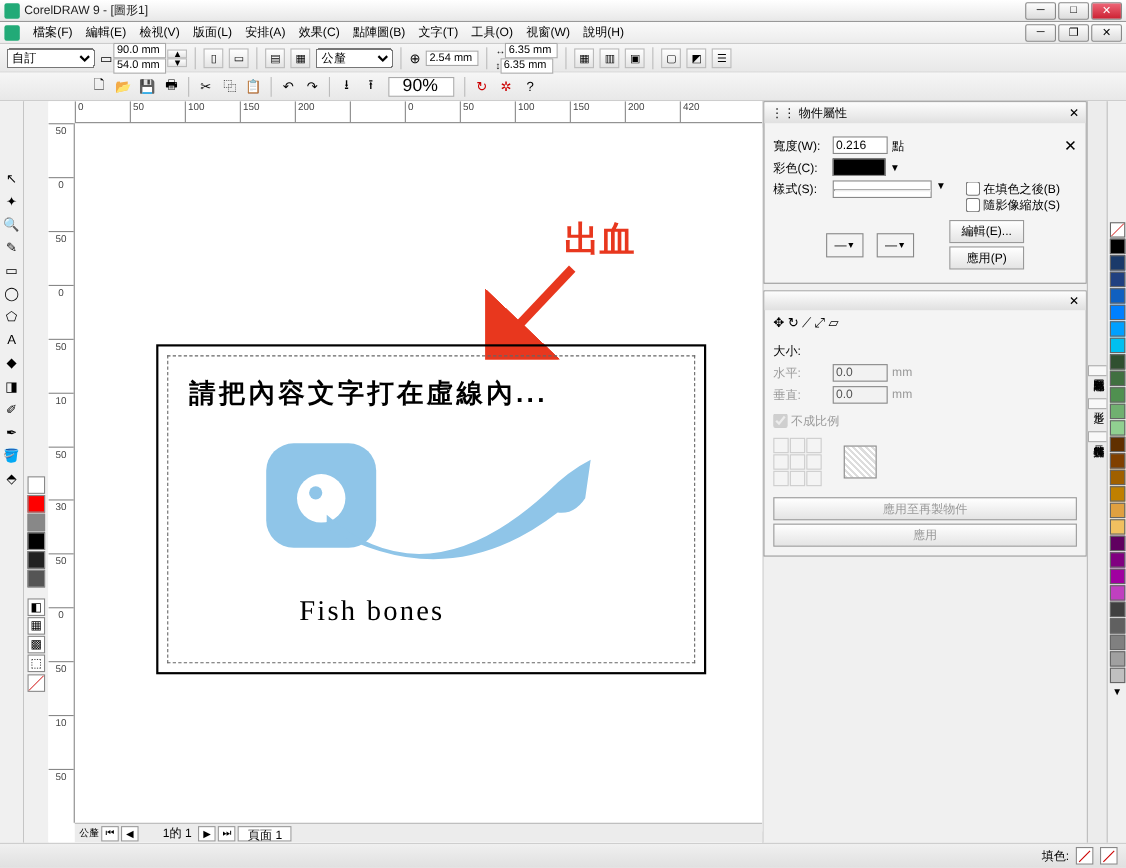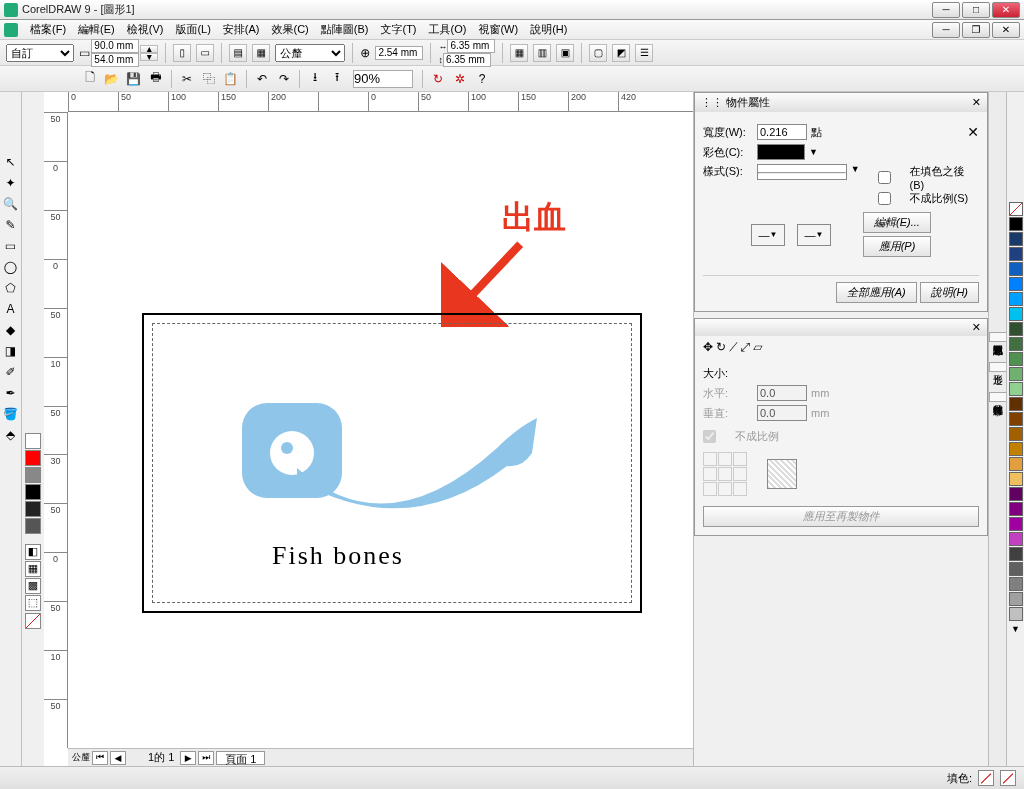--- a/index.html
+++ b/index.html
@@ -17,21 +17,21 @@
 
 .propbar { height: 26px; background: linear-gradient(#f6f6f6,#e8e8e8); display: flex; align-items: center; padding: 0 6px; gap: 5px; border-bottom: 1px solid #ccc; }
 .propbar select { font-size: 11px; height: 18px; }
 .propbar .field { display: inline-flex; align-items: center; gap: 1px; }
 .propbar .num { width: 48px; font-size: 10px; border: 1px solid #aaa; background: #fff; padding: 0 2px; height: 14px; }
 .propbar .minibtn { width: 18px; height: 18px; border: 1px solid #bbb; background: linear-gradient(#fff,#e4e4e4); display: inline-flex; align-items: center; justify-content: center; font-size: 10px; cursor: pointer; }
 .propbar .sep { width: 1px; height: 20px; background: #bbb; margin: 0 2px; }
 
 .toolbar { height: 26px; background: linear-gradient(#f6f6f6,#e8e8e8); display: flex; align-items: center; padding: 0 80px; gap: 2px; border-bottom: 1px solid #c8c8c8; }
 .tbtn { width: 20px; height: 20px; border: 1px solid transparent; display: inline-flex; align-items: center; justify-content: center; cursor: pointer; font-size: 12px; }
-.zoom-combo { width: 60px; height: 18px; border: 1px solid #aaa; font-size: 13px; margin: 0 4px; }
+.zoom-combo { width: 60px; height: 18px; border: 1px solid #aaa; font-size: 16px; margin: 0 4px; padding-left: 12px; }
 
 .workspace { display: flex; height: 674px; }
 
 .toolbox { width: 22px; background: #f0f0f0; border-right: 1px solid #c0c0c0; display: flex; flex-direction: column; padding-top: 60px; }
 .toolbox .tool { width: 20px; height: 20px; margin: 0 auto 1px; display: flex; align-items: center; justify-content: center; font-size: 12px; cursor: pointer; }
 
 .palette-col { width: 22px; background: #f0f0f0; display: flex; flex-direction: column; padding-top: 340px; }
 .swatch { width: 16px; height: 16px; margin: 1px auto; border: 1px solid #888; cursor: pointer; }
 
 .canvas-area { flex: 1; position: relative; background: #fff; overflow: hidden; }
@@ -41,42 +41,42 @@
 .ruler-v div { border-top:1px solid #888; padding-top:1px; height:50px; text-align:center; }
 .page { position: absolute; left: 45px; top: 24px; width: 630px; height: 640px; background: #fff; }
 
 .artwork { position: absolute; left: 98px; top: 221px; width: 500px; height: 300px; }
 .artwork .outer { position: absolute; inset: 0; border: 2px solid #000; }
 .artwork .dashed { position: absolute; inset: 10px; border: 1px dashed #666; }
 .artwork .instr { position: absolute; top: 28px; left: 30px; font-size: 24px; font-weight: bold; letter-spacing: 3px; }
 .artwork .fish { position: absolute; top: 85px; left: 95px; width: 310px; }
 .artwork .fishlabel { position: absolute; top: 228px; left: 130px; font-size: 26px; font-family: "Comic Sans MS", cursive; letter-spacing: 2px; }
 
-.annotation { position: absolute; left: 458px; top: 104px; font-size: 32px; font-weight: bold; color: #e8371e; }
+.annotation { position: absolute; left: 469px; top: 104px; font-size: 32px; font-weight: bold; color: #e8371e; }
 .arrow { position: absolute; left: 397px; top: 145px; width: 90px; height: 90px; }
 
 .pagenav { position: absolute; bottom: 0; left: 24px; right: 0; height: 18px; background: #ececec; border-top: 1px solid #bbb; display: flex; align-items: center; gap: 2px; font-size: 11px; padding: 0 4px; }
 .pagenav .nbtn { width: 16px; height: 14px; border: 1px solid #999; background: #fff; display:flex;align-items:center;justify-content:center; font-size:9px; cursor:pointer; }
 .pagenav .tab { border: 1px solid #999; background: #fff; padding: 0 8px; height: 14px; }
 
 .docker-area { width: 295px; background: #f0f0f0; border-left: 1px solid #bbb; display: flex; flex-direction: column; }
 .docker { border: 1px solid #999; background: #f4f4f4; margin: 0; }
 .docker-title { background: linear-gradient(#fdfdfd,#e0e0e0); padding: 2px 6px; font-size: 11px; display:flex; align-items:center; }
 .docker-title .x { margin-left: auto; font-size: 11px; cursor: pointer; }
 .docker-body { padding: 8px; font-size: 11px; }
 .tabs { display: flex; gap: 4px; padding: 4px 6px 0; }
 .tab-item { padding: 2px 8px; border: 1px solid #aaa; background: #eee; font-size: 11px; cursor: pointer; }
 .tab-item.active { background: #fff; border-bottom: 1px solid #fff; }
 .prop-row { display: flex; align-items: center; gap: 4px; margin: 4px 0; }
 .prop-row label { width: 50px; }
 .prop-input { width: 50px; height: 16px; border: 1px solid #888; font-size: 11px; padding: 0 2px; }
 .color-combo { width: 48px; height: 16px; border: 1px solid #888; background: #000; }
 .style-combo { width: 90px; height: 16px; border: 1px solid #888; background: #fff; }
-.btn { border: 1px solid #999; background: linear-gradient(#fff,#e4e4e4); padding: 2px 10px; font-size: 11px; cursor: pointer; font-style: italic; }
-.chk { display: flex; align-items: center; gap: 19px; font-size: 11px; }
+.btn { border: 1px solid #999; background: linear-gradient(#fff,#e4e4e4); padding: 2px 10px; font-size: 11px; cursor: pointer; }
+.chk { display: flex; align-items: center; gap: 3px; font-size: 11px; }
 
 .right-palette { width: 18px; background: #f0f0f0; border-left: 1px solid #bbb; display: flex; flex-direction: column; align-items: center; padding-top: 110px; }
 .rswatch { width: 14px; height: 14px; border: 1px solid #666; margin-bottom: 1px; cursor: pointer; }
 
 .side-dockers { width: 18px; background: #ececec; border-left:1px solid #bbb; display:flex; flex-direction:column; padding-top: 240px; gap:20px; align-items:center;}
 .side-dockers .vtab { writing-mode: vertical-rl; font-size: 10px; padding: 4px 1px; border:1px solid #aaa; background:#f8f8f8; cursor:pointer; }
 
 .statusbar { height: 23px; background: linear-gradient(#f0f0f0,#e0e0e0); border-top: 1px solid #bbb; display: flex; align-items: center; font-size: 11px; padding: 0 8px; }
 .statusbar .fill { margin-left: auto; display:flex; align-items:center; gap:6px; }
 .nofill { width: 16px; height: 16px; border: 1px solid #888; background: #fff; position: relative; }
@@ -109,21 +109,21 @@
   <span class="mi">視窗(W)</span>
   <span class="mi">說明(H)</span>
   <div style="margin-left:auto;display:flex;gap:2px;">
     <div class="winbtn">─</div>
     <div class="winbtn">❐</div>
     <div class="winbtn">✕</div>
   </div>
 </div>
 
 <div class="propbar">
-  <select style="width:68px;"><option>自訂</option></select>
+  <select style="width:80px;"><option>自訂</option></select>
   <div class="field">
     <span>▭</span>
     <div style="display:flex;flex-direction:column;">
       <input class="num" value="90.0 mm" style="">
       <input class="num" value="54.0 mm" style="">
     </div>
     <div style="display:flex;flex-direction:column;">
         <span class="minibtn" style="height:8px;">▴</span>
         <span class="minibtn" style="height:8px;">▾</span>
       </div>
@@ -261,20 +261,21 @@
           <marker id="ah" markerWidth="12" markerHeight="12" refX="3" refY="6" orient="auto">
             <path d="M0,0 L12,6 L0,12 Z" fill="#e8371e"></path>
           </marker>
         </defs>
       <line x1="88" y1="8" x2="18" y2="82" stroke="#e8371e" stroke-width="9" marker-end="url(#ah)"></line>
     </svg>
 
     <div class="artwork">
       <div class="outer"></div>
       <div class="dashed"></div>
+      <div class="instr">請把內容文字打在虛線內...</div>
       <svg class="fish" viewBox="0 0 310 140">
         <rect x="5" y="5" width="100" height="95" rx="25" fill="#8fc5e8"></rect>
         <circle cx="55" cy="55" r="22" fill="#fff"></circle>
         <circle cx="50" cy="50" r="6" fill="#8fc5e8"></circle>
         <path d="M60 70 Q 150 150 260 50 Q 280 30 300 20 L 295 55 Q 285 70 270 68 Q 170 145 60 82 Z" fill="#8fc5e8"></path>
       </svg>
       <div class="fishlabel">Fish bones</div>
     </div>
 
     <div class="pagenav">
@@ -309,36 +310,32 @@
               <hr style="margin-top:7px;">
             </div>
             <span style="font-size:9px;">▼</span>
           <div style="margin-left:14px;">
             <div class="chk">
                 <input type="checkbox" style="">
                 <span>在填色之後(B)</span>
               </div>
             <div class="chk">
                 <input type="checkbox" style="">
-                <span>不成比例(S)</span>
+                <span>隨影像縮放(S)</span>
               </div>
           </div>
         </div>
         <div class="prop-row" style="justify-content:center;gap:12px;margin-top:6px;">
           <div style="width:34px;height:22px;border:1px solid #888;display:flex;align-items:center;justify-content:center;">—<span style="font-size:8px;">▼</span></div>
           <div style="width:34px;height:22px;border:1px solid #888;display:flex;align-items:center;justify-content:center;">—<span style="font-size:8px;">▼</span></div>
           <div style="display:flex;flex-direction:column;gap:3px;margin-left:20px;">
             <button class="btn">編輯(E)...</button>
             <button class="btn">應用(P)</button>
           </div>
         </div>
-        <div style="text-align:right;margin-top:18px;border-top:1px solid #ccc;padding-top:6px;">
-          <button class="btn">全部應用(A)</button>
-          <button class="btn">說明(H)</button>
-        </div>
       </div>
     </div>
 
     <div class="docker" style="margin-top:6px;">
       <div class="docker-title" style="justify-content:flex-end;">
           <span class="x">✕</span>
         </div>
       <div style="display:flex;gap:3px;padding:4px 8px;">
         <span class="minibtn">✥</span>
         <span class="minibtn">↻</span>
@@ -371,20 +368,21 @@
               <div style="border:1px solid #ccc;"></div>
               <div style="border:1px solid #ccc;"></div>
             <div style="border:1px solid #ccc;"></div>
               <div style="border:1px solid #ccc;"></div>
               <div style="border:1px solid #ccc;"></div>
           </div>
           <div style="width:30px;height:30px;border:1px solid #888;background:repeating-linear-gradient(45deg,#ddd,#ddd 2px,#fff 2px,#fff 4px);"></div>
         </div>
         <div style="display:flex;flex-direction:column;gap:3px;margin-top:10px;">
           <button class="btn" disabled="" style="color:#999;">應用至再製物件</button>
+          <button class="btn" disabled="" style="color:#999;">應用</button>
         </div>
       </div>
     </div>
   </div>
 
   <div class="side-dockers">
     <div class="vtab">點陣圖色彩遮罩</div>
     <div class="vtab">造形</div>
     <div class="vtab">符號與特殊字元</div>
   </div>

